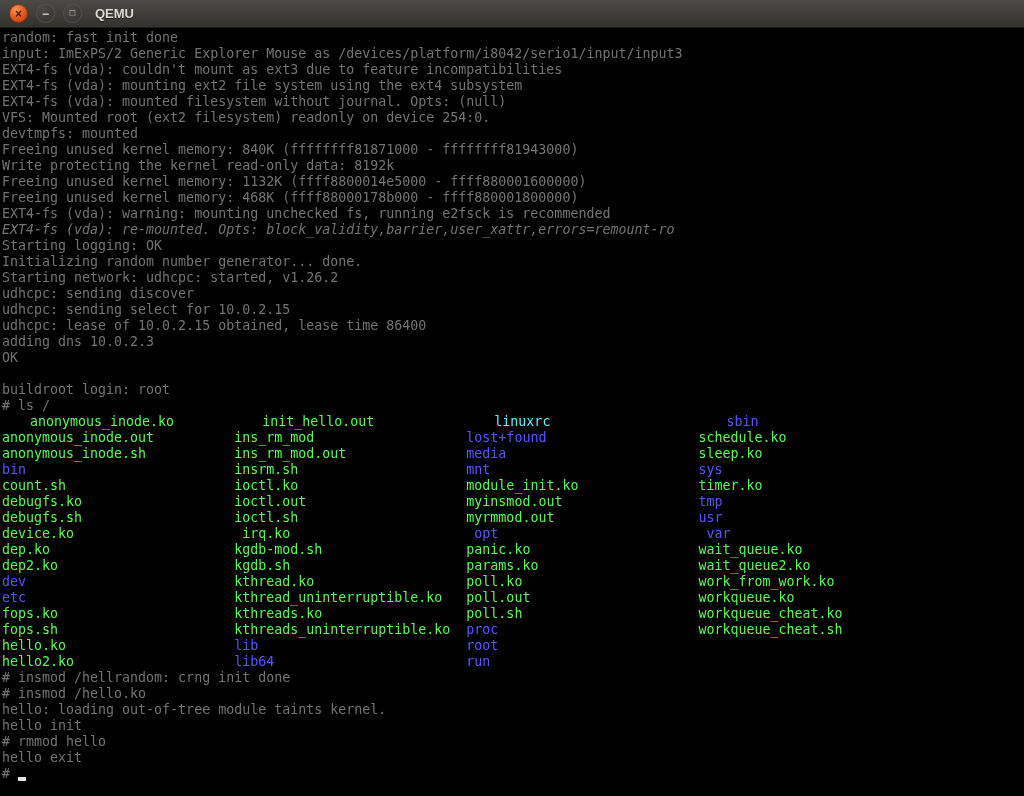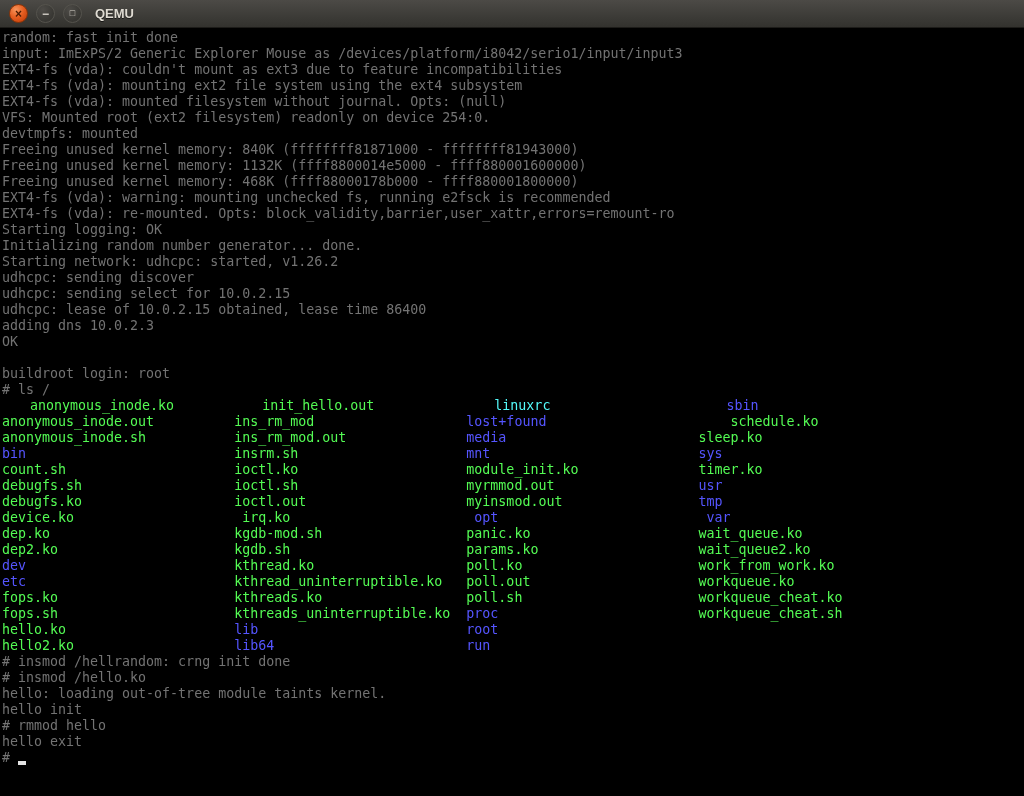--- a/index.html
+++ b/index.html
@@ -70,42 +70,43 @@
 
 <div class="screen">
     <div class="line"><span class="c-white" style="white-space: pre;">random: fast init done</span></div>
     <div class="line"><span class="c-white" style="white-space: pre;">input: ImExPS/2 Generic Explorer Mouse as /devices/platform/i8042/serio1/input/input3</span></div>
     <div class="line"><span class="c-white" style="white-space: pre;">EXT4-fs (vda): couldn't mount as ext3 due to feature incompatibilities</span></div>
     <div class="line"><span class="c-white" style="white-space: pre;">EXT4-fs (vda): mounting ext2 file system using the ext4 subsystem</span></div>
     <div class="line"><span class="c-white" style="white-space: pre;">EXT4-fs (vda): mounted filesystem without journal. Opts: (null)</span></div>
     <div class="line"><span class="c-white" style="white-space: pre;">VFS: Mounted root (ext2 filesystem) readonly on device 254:0.</span></div>
     <div class="line"><span class="c-white" style="white-space: pre;">devtmpfs: mounted</span></div>
     <div class="line"><span class="c-white" style="white-space: pre;">Freeing unused kernel memory: 840K (ffffffff81871000 - ffffffff81943000)</span></div>
+    <div class="line"><span class="c-white" style="white-space: pre;">Write protecting the kernel read-only data: 8192k</span></div>
     <div class="line"><span class="c-white" style="white-space: pre;">Freeing unused kernel memory: 1132K (ffff8800014e5000 - ffff880001600000)</span></div>
     <div class="line"><span class="c-white" style="white-space: pre;">Freeing unused kernel memory: 468K (ffff88000178b000 - ffff880001800000)</span></div>
     <div class="line"><span class="c-white" style="white-space: pre;">EXT4-fs (vda): warning: mounting unchecked fs, running e2fsck is recommended</span></div>
-    <div class="line"><span class="c-white" style="white-space: pre;">EXT4-fs (vda): re-mounted. Opts: block_validity,barrier,user_xattr,errors=remount-ro</span></div>
+    <div class="line"><span class="c-white" style="white-space: pre; font-style: italic;">EXT4-fs (vda): re-mounted. Opts: block_validity,barrier,user_xattr,errors=remount-ro</span></div>
     <div class="line"><span class="c-white" style="white-space: pre;">Starting logging: OK</span></div>
     <div class="line"><span class="c-white" style="white-space: pre;">Initializing random number generator... done.</span></div>
     <div class="line"><span class="c-white" style="white-space: pre;">Starting network: udhcpc: started, v1.26.2</span></div>
     <div class="line"><span class="c-white" style="white-space: pre;">udhcpc: sending discover</span></div>
     <div class="line"><span class="c-white" style="white-space: pre;">udhcpc: sending select for 10.0.2.15</span></div>
     <div class="line"><span class="c-white" style="white-space: pre;">udhcpc: lease of 10.0.2.15 obtained, lease time 86400</span></div>
     <div class="line"><span class="c-white" style="white-space: pre;">adding dns 10.0.2.3</span></div>
     <div class="line"><span class="c-white" style="white-space: pre;">OK</span></div>
     <div class="line"><span class="c-white" style="white-space: pre;"></span></div>
     <div class="line"><span class="c-white" style="white-space: pre;">buildroot login: root</span></div>
     <div class="line"><span class="c-white" style="white-space: pre;"># ls /</span></div>
     <div class="line"><span class="c-green" style="white-space: pre; margin-left: 28px;">anonymous_inode.ko           </span><span class="c-green" style="white-space: pre;">init_hello.out               </span><span class="c-cyan" style="white-space: pre;">linuxrc                      </span><span class="c-blue" style="white-space: pre;">sbin</span></div>
-    <div class="line"><span class="c-green" style="white-space: pre;">anonymous_inode.out          </span><span class="c-green" style="white-space: pre;">ins_rm_mod                   </span><span class="c-blue" style="white-space: pre;">lost+found                   </span><span class="c-green" style="white-space: pre; margin-left: 32px;">schedule.ko</span></div>
+    <div class="line"><span class="c-green" style="white-space: pre;">anonymous_inode.out          </span><span class="c-green" style="white-space: pre;">ins_rm_mod                   </span><span class="c-blue" style="white-space: pre;">lost+found                   </span><span class="c-green" style="white-space: pre;">schedule.ko</span></div>
     <div class="line"><span class="c-green" style="white-space: pre;">anonymous_inode.sh           </span><span class="c-green" style="white-space: pre;">ins_rm_mod.out               </span><span class="c-blue" style="white-space: pre;">media                        </span><span class="c-green" style="white-space: pre;">sleep.ko</span></div>
     <div class="line"><span class="c-blue" style="white-space: pre;">bin                          </span><span class="c-green" style="white-space: pre;">insrm.sh                     </span><span class="c-blue" style="white-space: pre;">mnt                          </span><span class="c-blue" style="white-space: pre;">sys</span></div>
     <div class="line"><span class="c-green" style="white-space: pre;">count.sh                     </span><span class="c-green" style="white-space: pre;">ioctl.ko                     </span><span class="c-green" style="white-space: pre;">module_init.ko               </span><span class="c-green" style="white-space: pre;">timer.ko</span></div>
+    <div class="line"><span class="c-green" style="white-space: pre;">debugfs.ko                   </span><span class="c-green" style="white-space: pre;">ioctl.out                    </span><span class="c-green" style="white-space: pre;">myinsmod.out                 </span><span class="c-blue" style="white-space: pre;">tmp</span></div>
     <div class="line"><span class="c-green" style="white-space: pre;">debugfs.sh                   </span><span class="c-green" style="white-space: pre;">ioctl.sh                     </span><span class="c-green" style="white-space: pre;">myrmmod.out                  </span><span class="c-blue" style="white-space: pre;">usr</span></div>
-    <div class="line"><span class="c-green" style="white-space: pre;">debugfs.ko                   </span><span class="c-green" style="white-space: pre;">ioctl.out                    </span><span class="c-green" style="white-space: pre;">myinsmod.out                 </span><span class="c-blue" style="white-space: pre;">tmp</span></div>
     <div class="line"><span class="c-green" style="white-space: pre;">device.ko                     </span><span class="c-green" style="white-space: pre;">irq.ko                       </span><span class="c-blue" style="white-space: pre;">opt                          </span><span class="c-blue" style="white-space: pre;">var</span></div>
     <div class="line"><span class="c-green" style="white-space: pre;">dep.ko                       </span><span class="c-green" style="white-space: pre;">kgdb-mod.sh                  </span><span class="c-green" style="white-space: pre;">panic.ko                     </span><span class="c-green" style="white-space: pre;">wait_queue.ko</span></div>
     <div class="line"><span class="c-green" style="white-space: pre;">dep2.ko                      </span><span class="c-green" style="white-space: pre;">kgdb.sh                      </span><span class="c-green" style="white-space: pre;">params.ko                    </span><span class="c-green" style="white-space: pre;">wait_queue2.ko</span></div>
     <div class="line"><span class="c-blue" style="white-space: pre;">dev                          </span><span class="c-green" style="white-space: pre;">kthread.ko                   </span><span class="c-green" style="white-space: pre;">poll.ko                      </span><span class="c-green" style="white-space: pre;">work_from_work.ko</span></div>
     <div class="line"><span class="c-blue" style="white-space: pre;">etc                          </span><span class="c-green" style="white-space: pre;">kthread_uninterruptible.ko   </span><span class="c-green" style="white-space: pre;">poll.out                     </span><span class="c-green" style="white-space: pre;">workqueue.ko</span></div>
     <div class="line"><span class="c-green" style="white-space: pre;">fops.ko                      </span><span class="c-green" style="white-space: pre;">kthreads.ko                  </span><span class="c-green" style="white-space: pre;">poll.sh                      </span><span class="c-green" style="white-space: pre;">workqueue_cheat.ko</span></div>
     <div class="line"><span class="c-green" style="white-space: pre;">fops.sh                      </span><span class="c-green" style="white-space: pre;">kthreads_uninterruptible.ko  </span><span class="c-blue" style="white-space: pre;">proc                         </span><span class="c-green" style="white-space: pre;">workqueue_cheat.sh</span></div>
     <div class="line"><span class="c-green" style="white-space: pre;">hello.ko                     </span><span class="c-blue" style="white-space: pre;">lib                          </span><span class="c-blue" style="white-space: pre;">root</span></div>
     <div class="line"><span class="c-green" style="white-space: pre;">hello2.ko                    </span><span class="c-blue" style="white-space: pre;">lib64                        </span><span class="c-blue" style="white-space: pre;">run</span></div>
     <div class="line"><span class="c-white" style="white-space: pre;"># insmod /hellrandom: crng init done</span></div>

